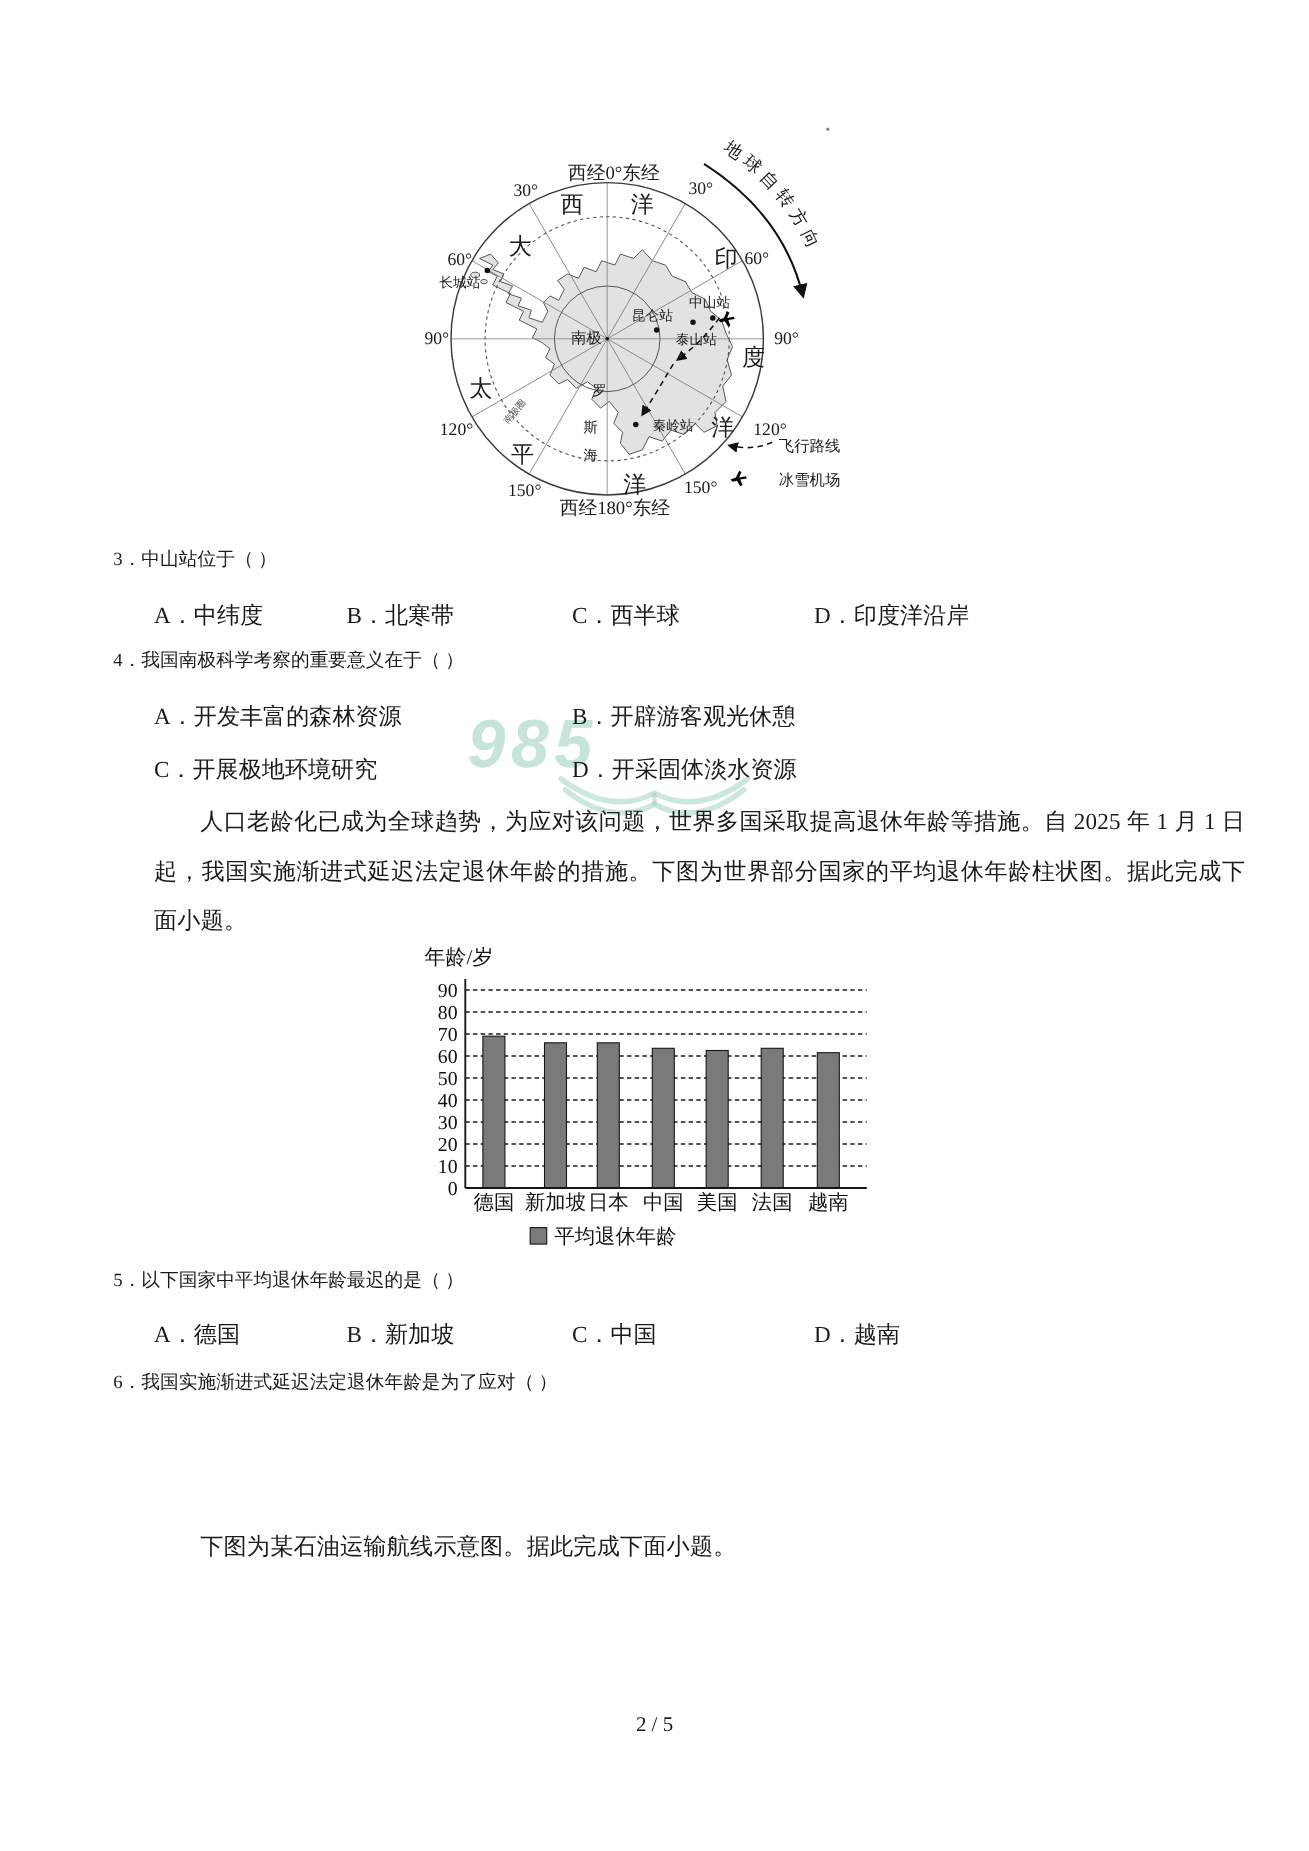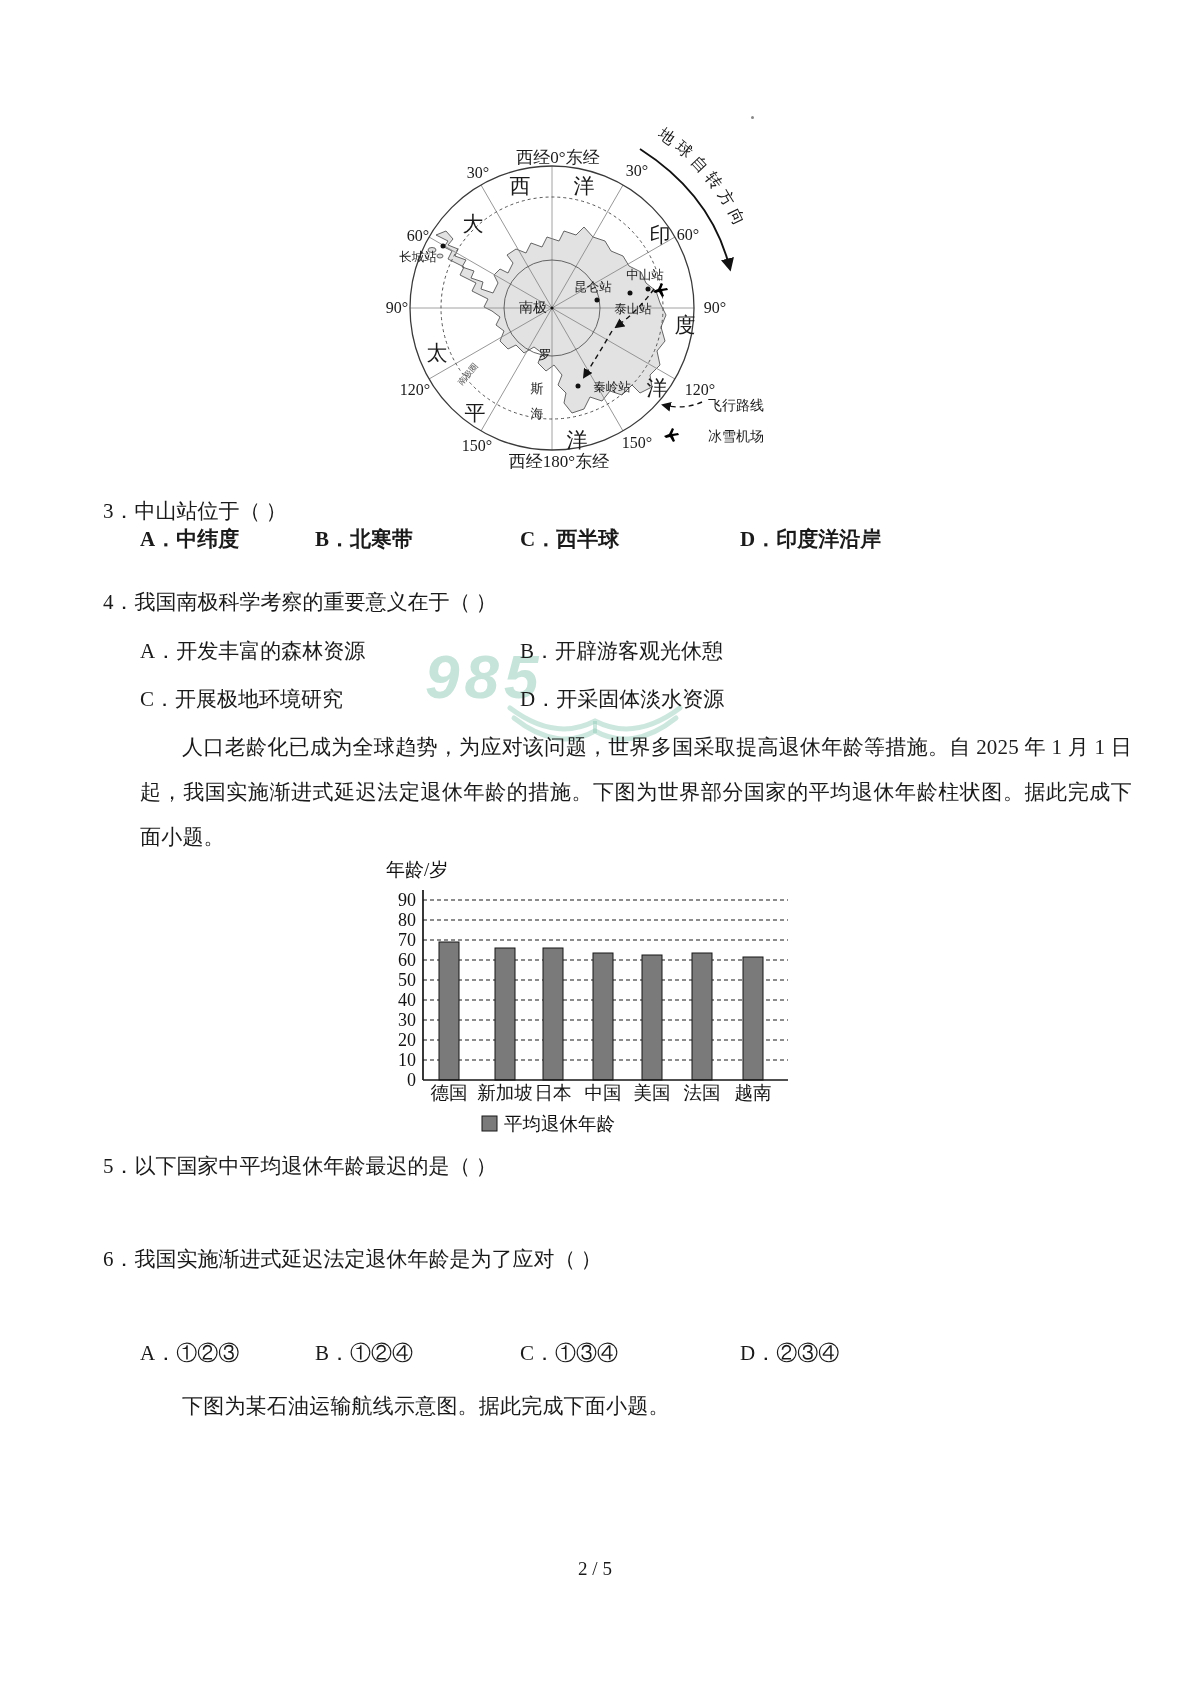--- a/index.html
+++ b/index.html
@@ -1,19 +1,19 @@
 <!DOCTYPE html>
 <html><head>
 <meta charset="utf-8">
 <style>
   html,body{margin:0;padding:0;background:#fff;}
   .page{position:relative;width:1190px;height:1683px;background:#fff;overflow:hidden;
         font-family:"Liberation Serif","DejaVu Serif",serif;color:#1a1a1a;}
   .abs{position:absolute;}
-  .q{position:absolute;left:103px;font-size:21px;white-space:nowrap;}
+  .q{position:absolute;left:103px;font-size:17px;white-space:nowrap;}
   .row{position:absolute;left:100px;width:1030px;height:30px;}
   .opt{position:absolute;top:0;white-space:nowrap;font-size:21px;}
   .cA{left:40px;} .cB{left:215px;} .cC{left:420px;} .cD{left:640px;}
   .passage{position:absolute;left:100px;width:992px;font-size:21px;line-height:45px;
            text-align:justify;text-indent:42px;letter-spacing:0.2px;margin-left:40px;}
   .plain{position:absolute;left:103px;font-size:21px;white-space:nowrap;}
   .footer{position:absolute;left:0;width:100%;text-align:center;font-size:19px;}
   .dot-artifact{position:absolute;width:3px;height:3px;border-radius:50%;background:#888;}
 
   
@@ -149,21 +149,21 @@
 
     <path class="route" d="M352,299 Q334,307 313,302" marker-end="url(#arr)"></path>
     <text class="map-label maplegend" x="358" y="307">飞行路线</text>
     <use href="#plane" x="314" y="325"></use>
     <text class="map-label maplegend" x="358" y="338">冰雪机场</text>
   </svg>
 
   <div class="q" style="top:497px;">
     <span>3．</span><span>中山站位于（  ）</span>
   </div>
-  <div class="row" style="top:525px;font-weight:bold;">
+  <div class="row" style="top:545px;">
     <span class="opt cA"><span>A．</span><span>中纬度</span></span>
     <span class="opt cB"><span>B．</span><span>北寒带</span></span>
     <span class="opt cC"><span>C．</span><span>西半球</span></span>
     <span class="opt cD"><span>D．</span><span>印度洋沿岸</span></span>
   </div>
 
   <div class="q" style="top:588px;">
     <span>4．</span><span>我国南极科学考察的重要意义在于（  ）</span>
   </div>
   <div class="row" style="top:685px;">
@@ -216,28 +216,28 @@
       </g>
     <line class="axis" x1="53" y1="40" x2="53" y2="230"></line>
     <line class="axis" x1="53" y1="230" x2="418" y2="230"></line>
     <rect class="bar" x="112" y="266" width="15" height="15"></rect>
     <text class="leg-text" x="134" y="280">平均退休年龄</text>
   </svg>
 
   <div class="q" style="top:1152px;">
     <span>5．</span><span>以下国家中平均退休年龄最迟的是（  ）</span>
   </div>
+  <div class="row" style="top:1199px;">
+    <span class="opt cA"><span>A．</span><span>德国</span></span>
+    <span class="opt cB"><span>B．</span><span>新加坡</span></span>
+    <span class="opt cC"><span>C．</span><span>中国</span></span>
+    <span class="opt cD"><span>D．</span><span>越南</span></span>
+  </div>
 
   <div class="q" style="top:1245px;">
     <span>6．</span><span>我国实施渐进式延迟法定退休年龄是为了应对（  ）</span>
   </div>
-  <div class="row" style="top:1339px;">
-    <span class="opt cA"><span>A．</span><span>①②③</span></span>
-    <span class="opt cB"><span>B．</span><span>①②④</span></span>
-    <span class="opt cC"><span>C．</span><span>①③④</span></span>
-    <span class="opt cD"><span>D．</span><span>②③④</span></span>
-  </div>
 
   <div class="passage" style="top:1384px;">下图为某石油运输航线示意图。据此完成下面小题。</div>
 
   <div class="footer" style="top:1558px;">2 / 5</div>
 
 </div>
 
 </body></html>

